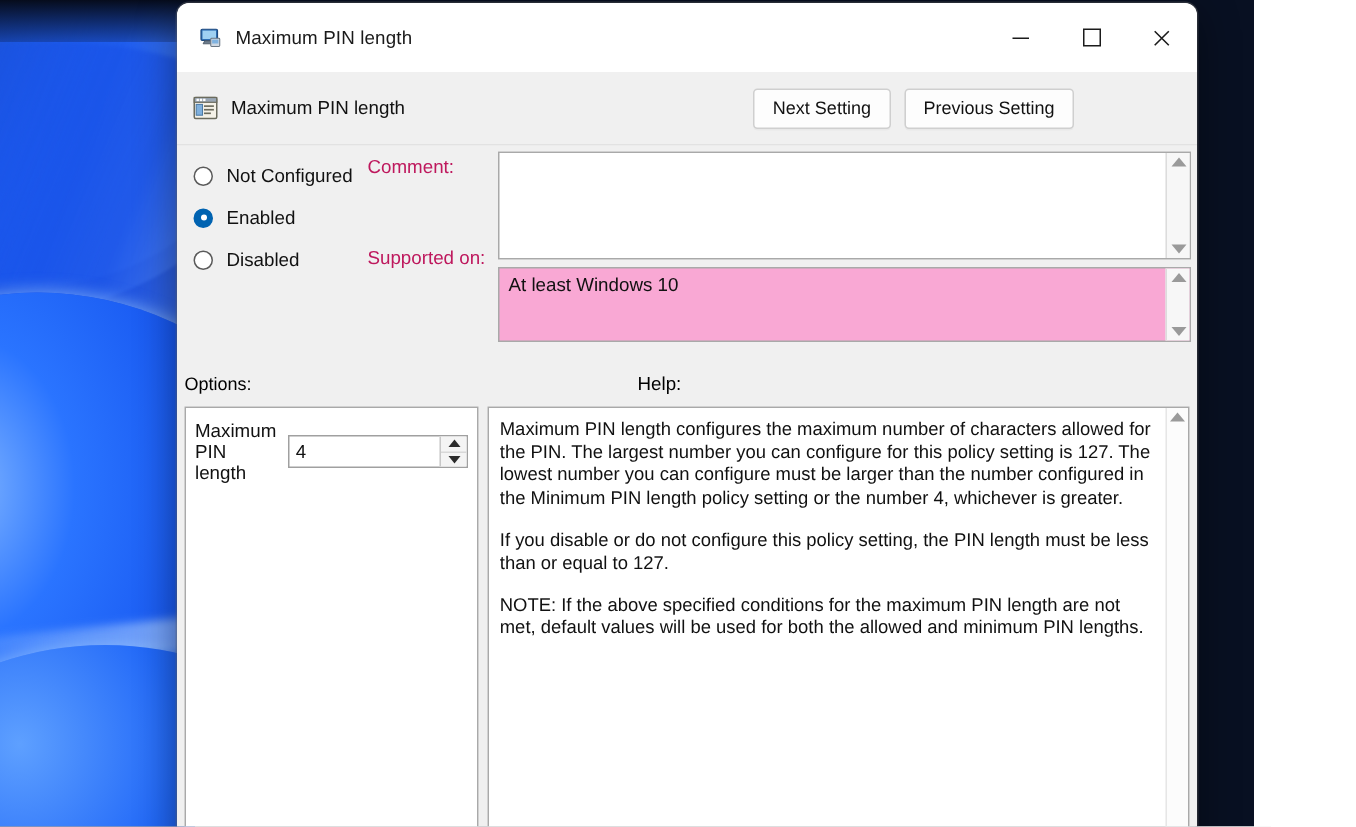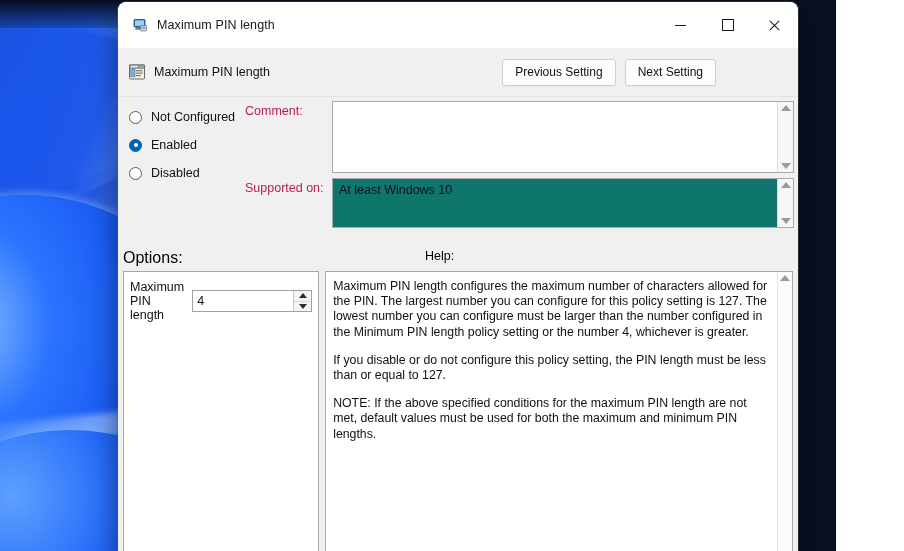--- a/index.html
+++ b/index.html
@@ -234,37 +234,37 @@
     font-size: 12.5px;
     color: #111;
   }
 
   .field-label {
     position: absolute;
     font-size: 12.5px;
     color: #be185d;
   }
   .lbl-comment { left: 127px; top: 7px; }
-  .lbl-supported { left: 127px; top: 84px; }
+  .lbl-supported { left: 127px; top: 68px; }
 
   .boxwrap {
     position: absolute;
     display: flex;
     box-sizing: border-box;
     border: 1px solid #a9a9a9;
   }
   .comment-box {
     left: 214px; top: 4px;
     width: 462px; height: 72px;
     background: #ffffff;
   }
   .supported-box {
     left: 214px; top: 81px;
     width: 462px; height: 50px;
-    background: #0f766e;
+    background: #f9a8d4;
   }
   .box-text {
     flex: 1 1 auto;
     padding: 4px 6px;
     font-size: 12.5px;
     color: #111;
     overflow: hidden;
   }
   .vscroll {
     width: 16px;
@@ -285,21 +285,21 @@
   }
   .arrow-up { border-bottom: 6px solid #9a9a9a; }
   .arrow-down { border-top: 6px solid #9a9a9a; }
 
   
   .section-labels {
     position: relative;
     height: 26px;
     background: #f0f0f0;
   }
-  .lbl-options { position: absolute; left: 5px; top: 4px; font-size: 16px; }
+  .lbl-options { position: absolute; left: 5px; top: 4px; font-size: 12px; }
   .lbl-help { position: absolute; left: 307px; top: 4px; font-size: 12.5px; }
 
   
   .bottom-pane {
     position: relative;
     height: 300px;
     background: #f0f0f0;
     padding: 0 5px;
     display: flex;
     gap: 6px;
@@ -452,22 +452,22 @@
           <rect x="5.2" y="2.8" width="1.6" height="1.6" fill="#fff"></rect>
           <rect x="7.4" y="2.8" width="1.6" height="1.6" fill="#fff"></rect>
           <rect x="2.8" y="6.6" width="4.2" height="7.2" fill="#7fb0dd" stroke="#4d7ba6" stroke-width="0.7"></rect>
           <rect x="8" y="7.2" width="6.6" height="1.1" fill="#6b6b5d"></rect>
           <rect x="8" y="9.6" width="6.6" height="1.1" fill="#6b6b5d"></rect>
           <rect x="8" y="12" width="4.6" height="1.1" fill="#6b6b5d"></rect>
         </svg>
       </div>
       <span class="header-text">Maximum PIN length</span>
       <div class="header-buttons">
+        <button class="btn">Next Setting</button>
         <button class="btn">Previous Setting</button>
-        <button class="btn">Next Setting</button>
       </div>
     </div>
 
     <div class="top-pane">
 
       <div class="radios">
         <div class="radio-row">
           <span class="radio"></span>
           <span class="radio-label">Not Configured</span>
         </div>
@@ -521,21 +521,21 @@
               </div>
             </div>
           </div>
         </div>
       </div>
 
       <div class="help-panel">
         <div class="help-text">
           <p>Maximum PIN length configures the maximum number of characters allowed for the PIN.  The largest number you can configure for this policy setting is 127. The lowest number you can configure must be larger than the number configured in the Minimum PIN length policy setting or the number 4, whichever is greater.</p>
           <p>If you disable or do not configure this policy setting, the PIN length must be less than or equal to 127.</p>
-          <p>NOTE: If the above specified conditions for the maximum PIN length are not met, default values must be used for both the maximum and minimum PIN lengths.</p>
+          <p>NOTE: If the above specified conditions for the maximum PIN length are not met, default values will be used for both the allowed and minimum PIN lengths.</p>
         </div>
         <div class="help-scroll">
           <span class="arrow-up"></span>
         </div>
       </div>
     </div>
 
   </div>
 </div>
 

